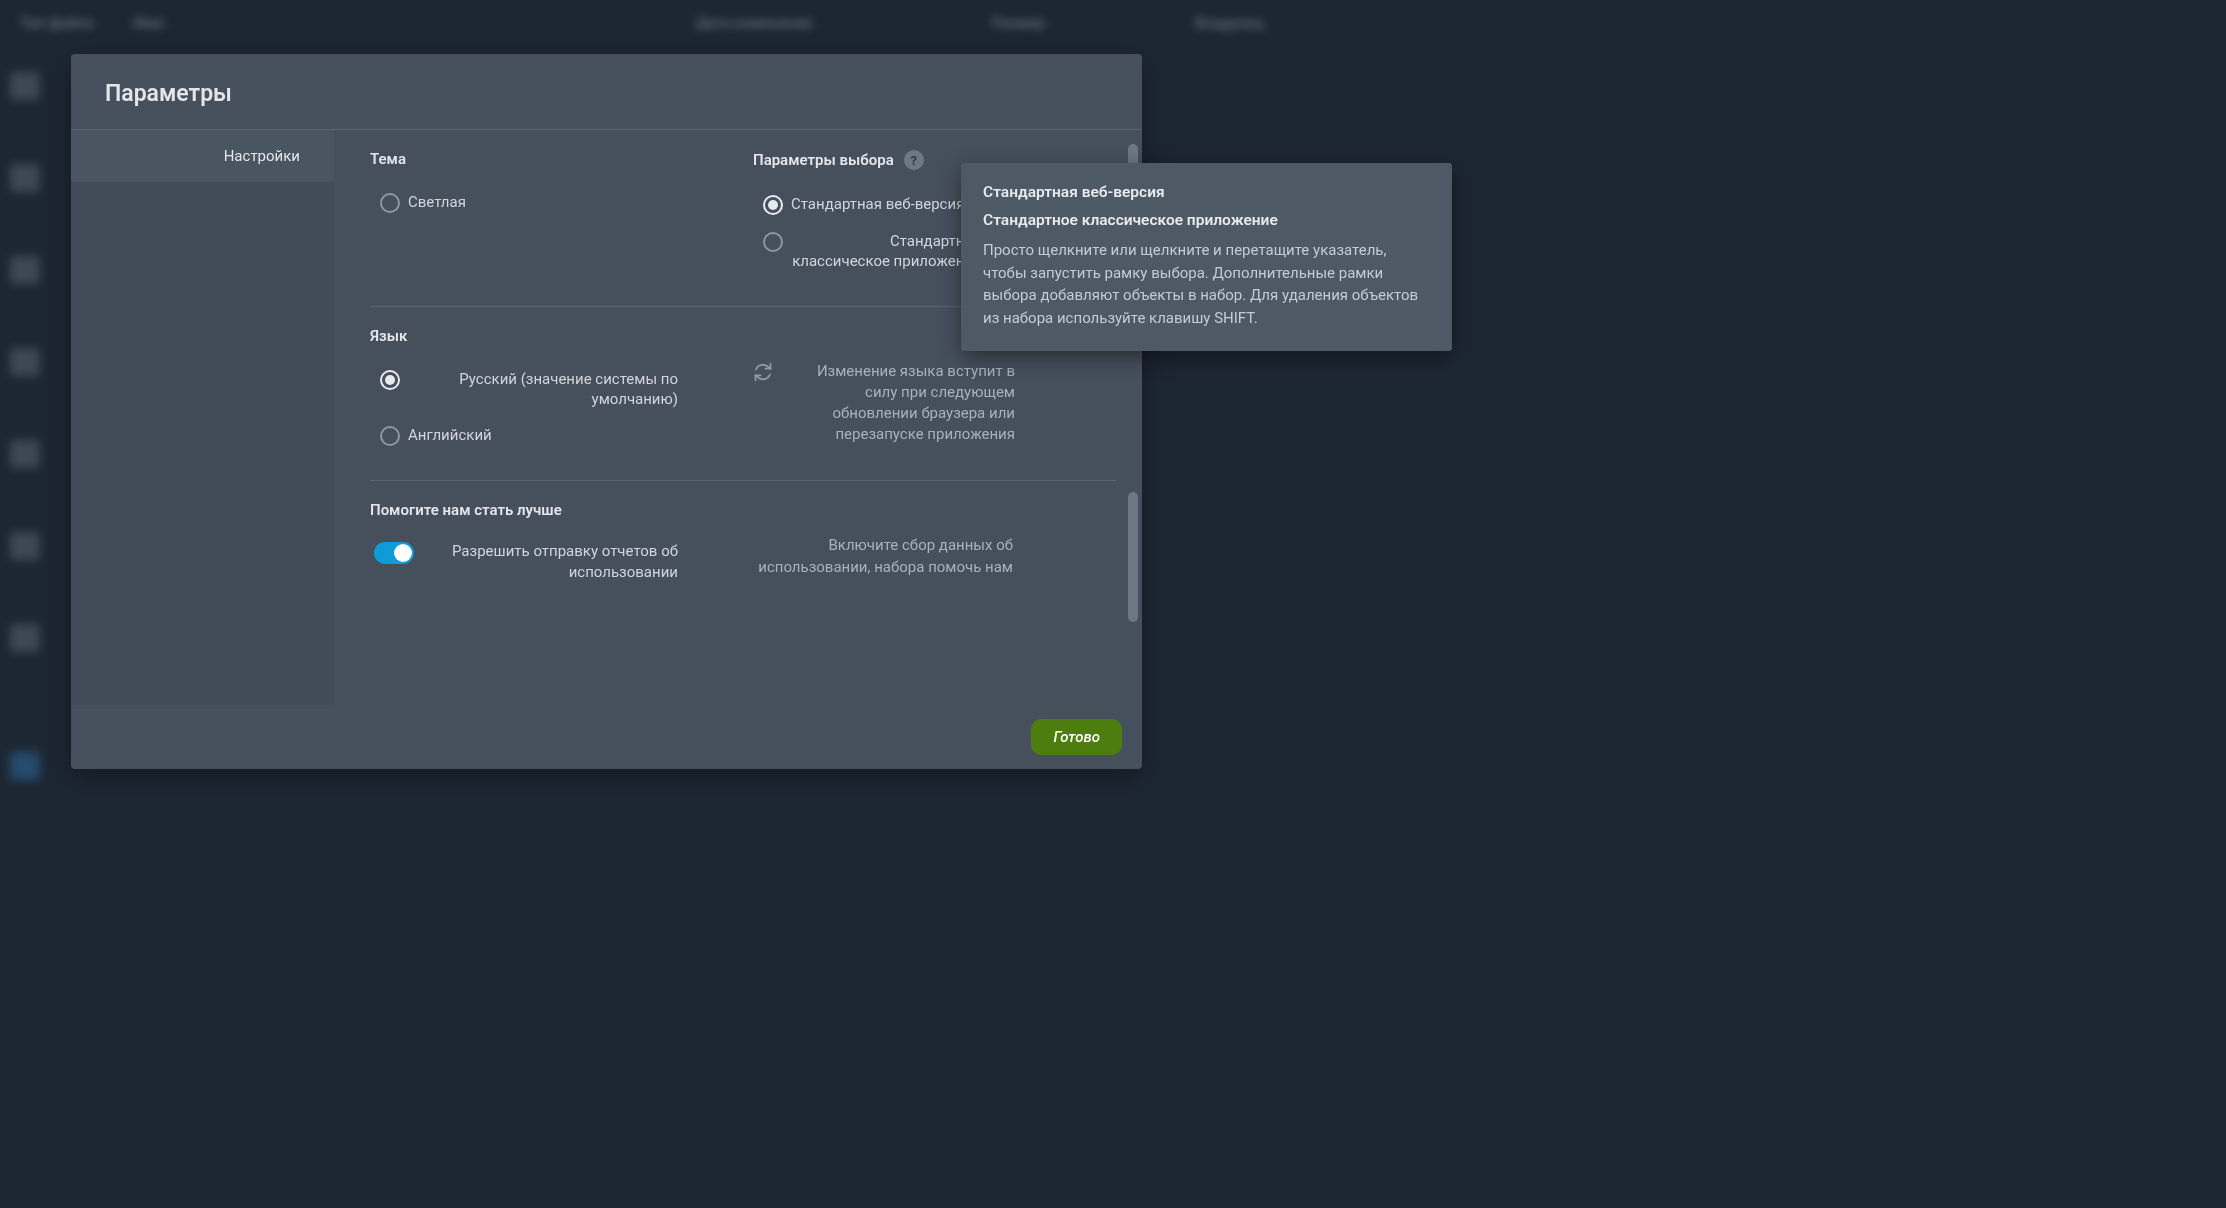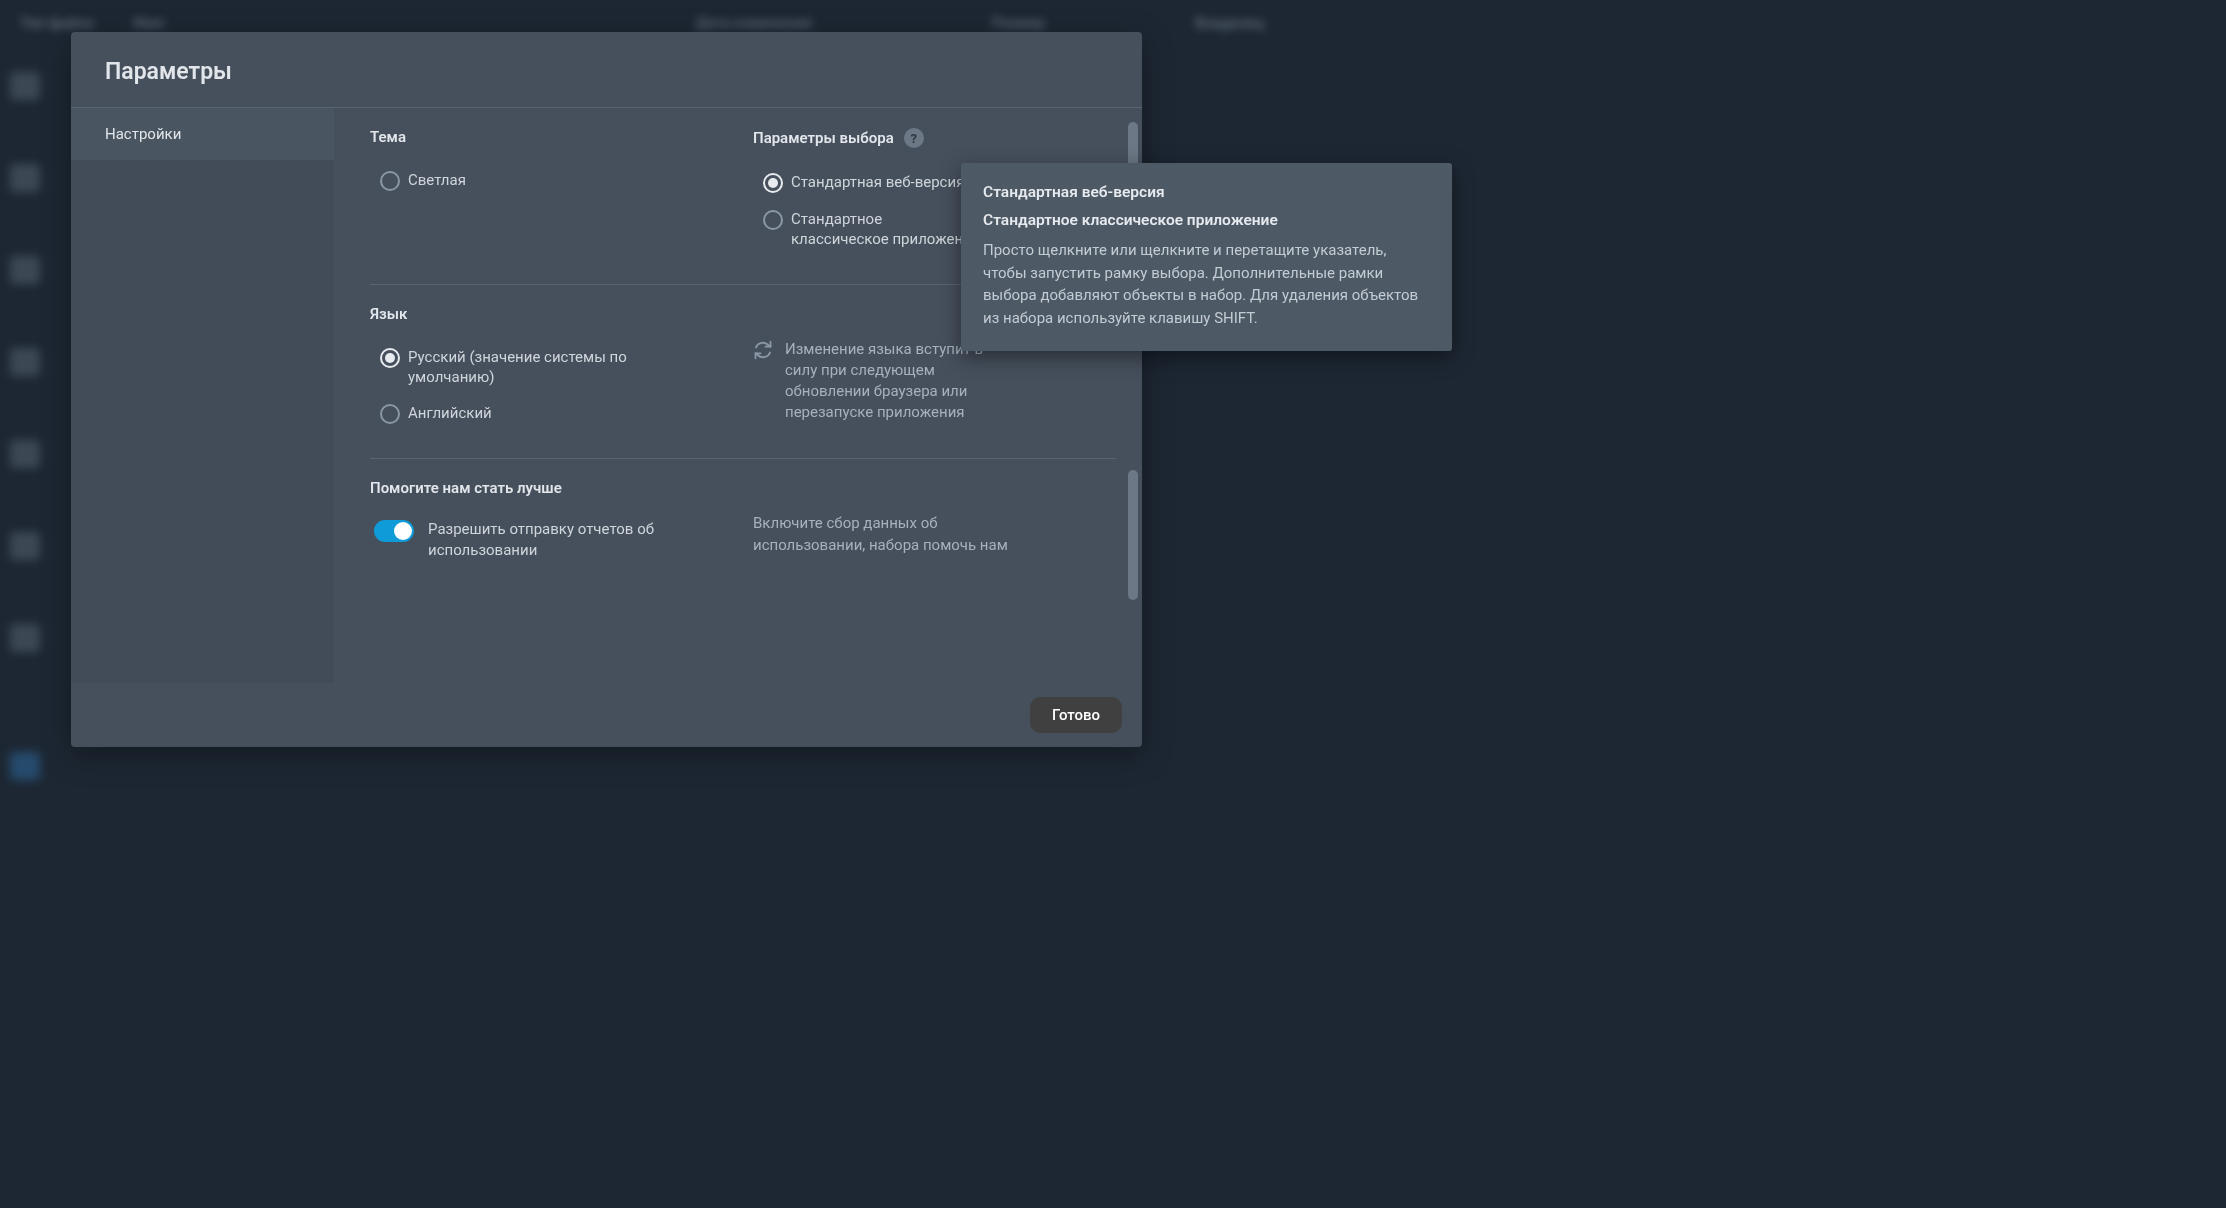--- a/index.html
+++ b/index.html
@@ -20,35 +20,35 @@
   }
   .bg-header span { color:#9ca9b9; font-size:15px; font-weight:500; white-space:nowrap; }
   .bg-header .sp { flex:1; }
   .bg-rows { position:absolute; top:60px; left:10px; width:60px; height:720px; display:flex; flex-direction:column; gap:64px; padding-top:12px; filter: blur(5px); opacity:.5;}
   .bg-rows div { width:30px; height:28px; background:#5b6976; border-radius:4px;}
   .bg-rows div:last-child { background:#2f6fa6; margin-top:auto;}
 
   
   .modal {
     position:absolute;
-    top:32px; left:71px;
+    top:54px; left:71px;
     width:1071px; height:715px;
     background:#46505d;
     border-radius:4px;
     display:flex; flex-direction:column;
     box-shadow:0 8px 30px rgba(0,0,0,.35);
   }
   .modal-header {
     padding:26px 34px 22px;
     border-bottom:1px solid #5a6471;
   }
   .modal-title { font-size:23px; font-weight:600; color:#e2e6ea; }
 
   .modal-body {
-    flex:1; display:flex; min-height:0;
+    flex:1; display:flex; min-height:0;text-align:right;
   }
 
   .sidebar {
     width:263px; flex-shrink:0;
     background:#424c58;
   }
   .sidebar-item {
     padding:17px 34px;
     font-size:15px; color:#e2e6ea;
     cursor:pointer;
@@ -119,24 +119,24 @@
   }
   .scroll-track { flex:1; background:transparent; border-radius:5px; position:relative;}
   .scroll-thumb-top { position:absolute; top:0; width:10px; height:70px; background:#6d7886; border-radius:5px;}
   .scroll-thumb-bottom { position:absolute; bottom:0; width:10px; height:130px; background:#6d7886; border-radius:5px;}
 
   .modal-footer {
     padding:14px 20px;
     display:flex; justify-content:flex-end;
   }
   .btn-primary {
-    background:#404040; color:#fff;
+    background:#4d7c0f; color:#fff;
     border:none; padding:9px 22px;
     font-size:15px; font-weight:500;
-    border-radius:10px; cursor:pointer;
+    border-radius:10px; cursor:pointer;font-style:italic;
   }
 
   
   .tooltip {
     position:absolute;
     top:163px; left:961px;
     width:491px;
     background:#4e5966;
     border-radius:3px;
     box-shadow:0 6px 22px rgba(0,0,0,.45);

